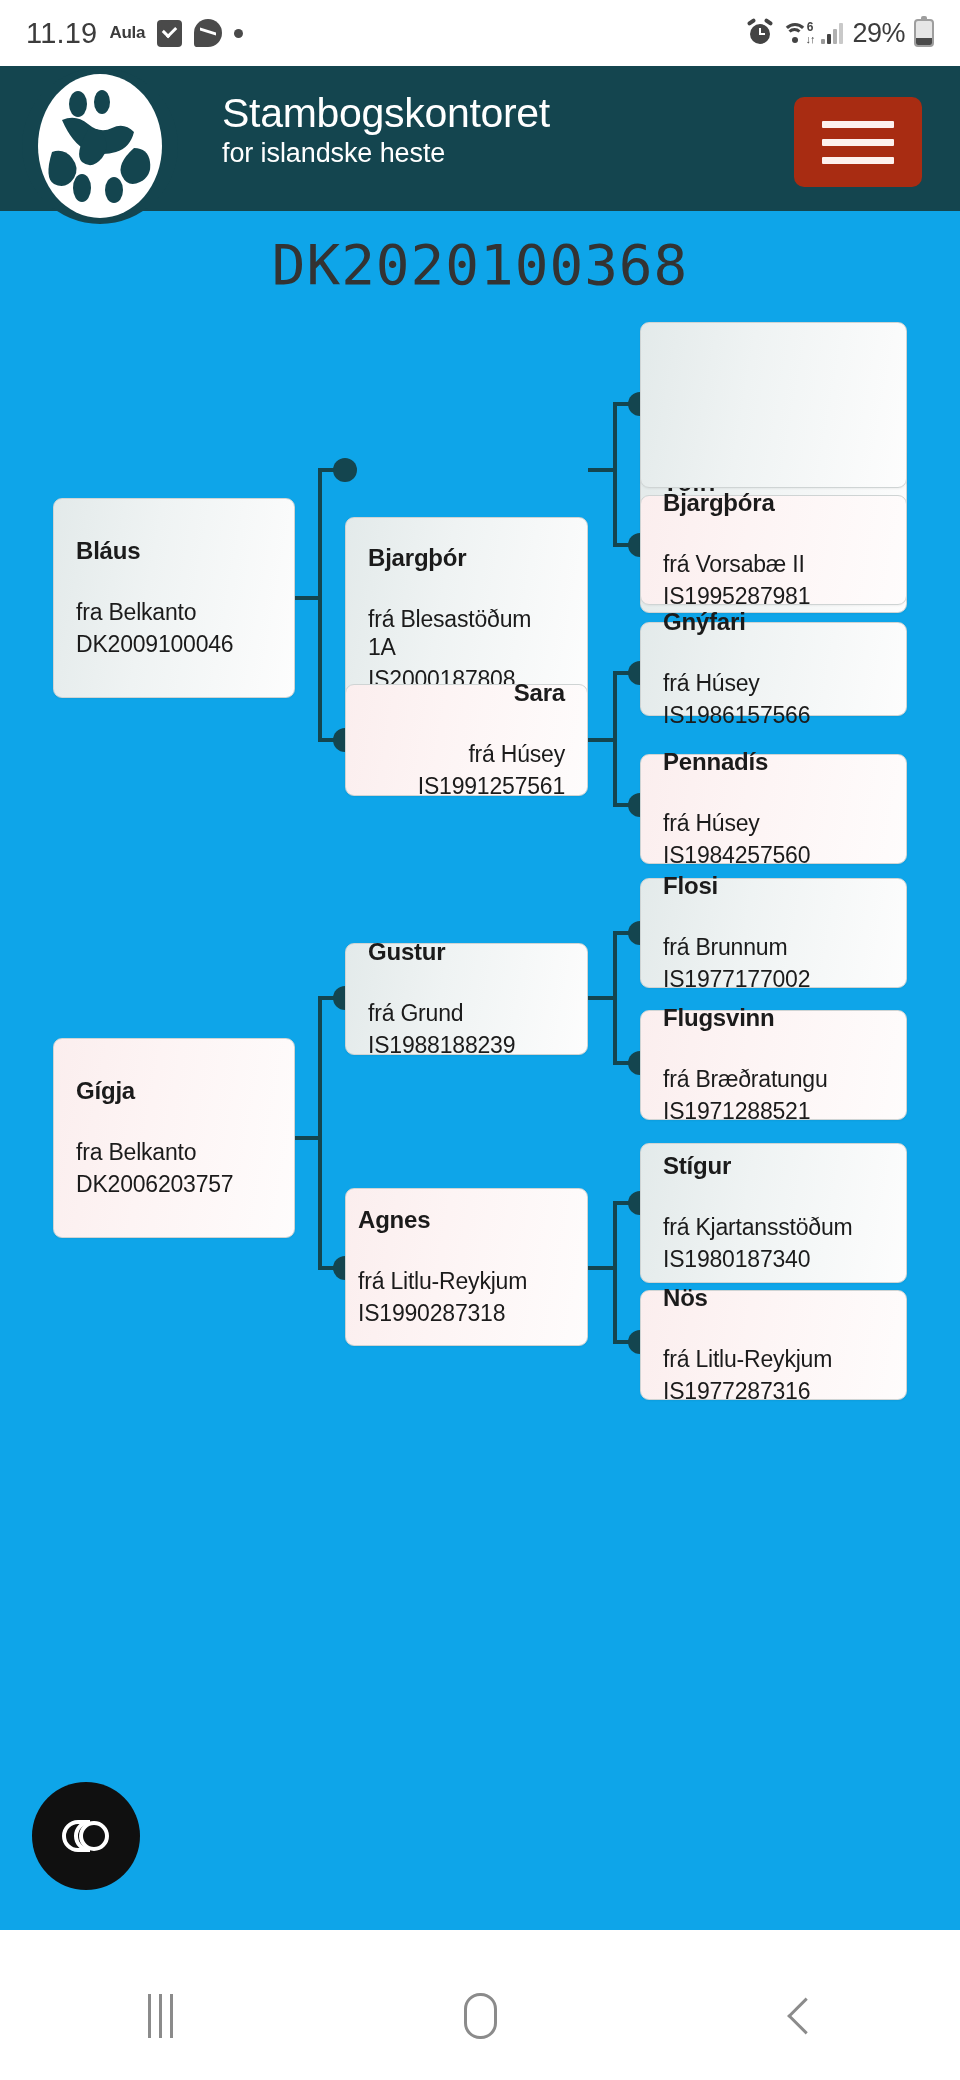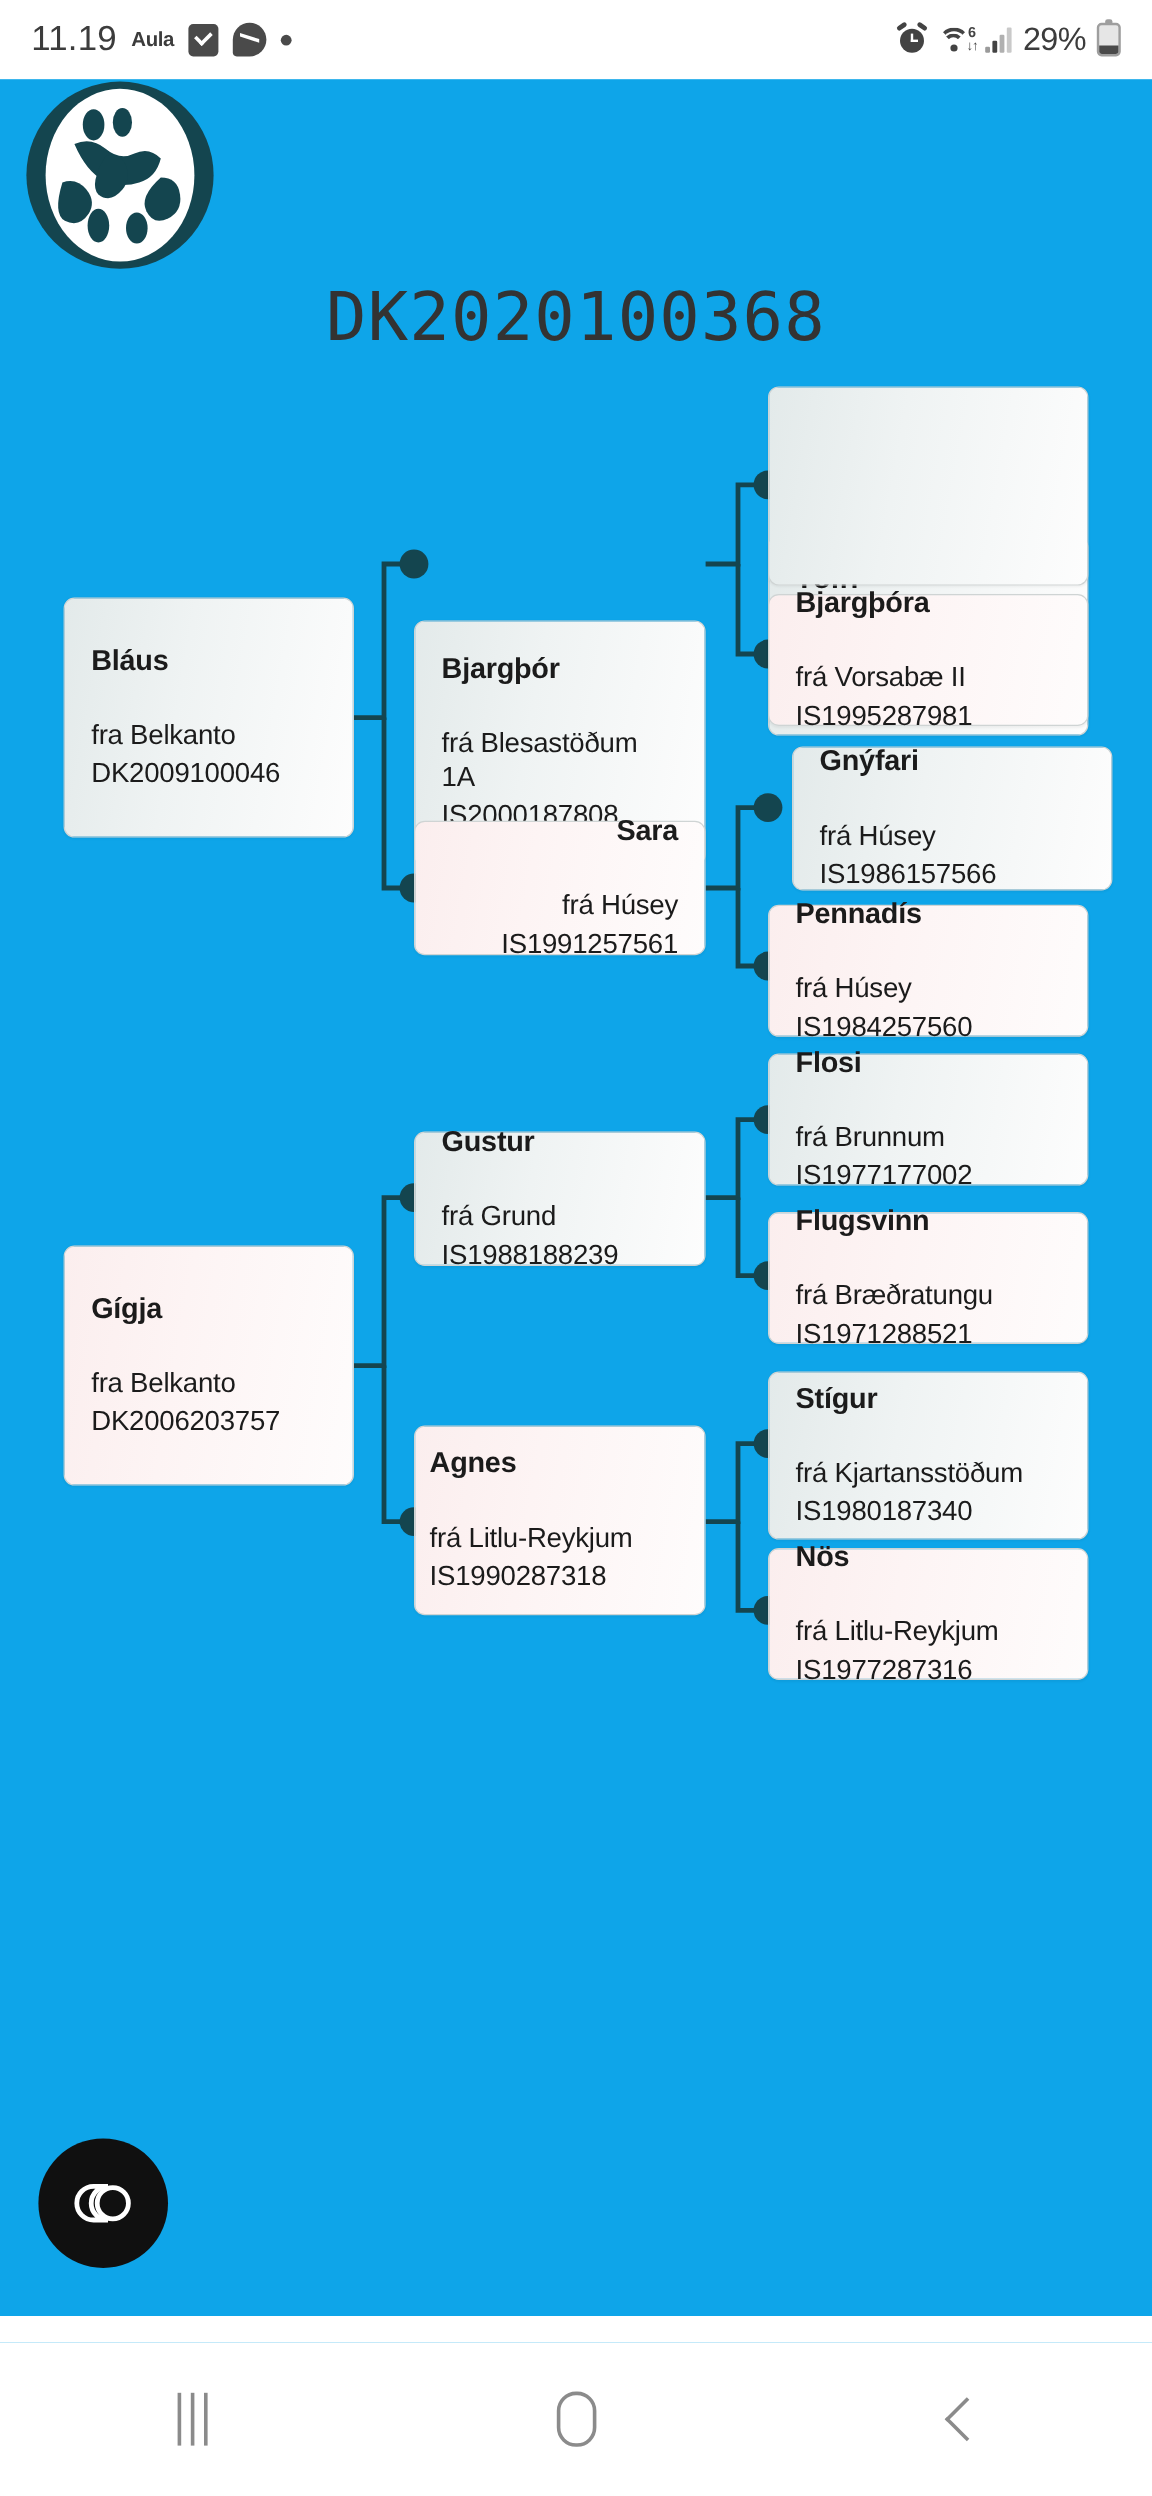--- a/index.html
+++ b/index.html
@@ -282,20 +282,31 @@
         <i></i>
           <i></i>
           <i></i>
           <i></i>
       </span>
       <span class="sb-batt-text">29%</span>
       <span class="sb-batt"></span>
     </div>
   </div>
 
+  <div class="appheader">
+    <div class="header-title-wrap">
+      <div class="header-title">Stambogskontoret</div>
+      <div class="header-sub">for islandske heste</div>
+    </div>
+    <div class="menu-button">
+      <i></i>
+      <i></i>
+      <i></i>
+    </div>
+  </div>
 
   <div class="logo">
     <svg width="156" height="156" viewBox="0 0 156 156" aria-hidden="true">
       <ellipse cx="78" cy="78" rx="62" ry="72" fill="#ffffff"></ellipse>
       <g fill="#14454f">
         <ellipse cx="56" cy="36" rx="9" ry="13"></ellipse>
         <ellipse cx="80" cy="34" rx="8" ry="12"></ellipse>
         <path d="M40 52 q14 -6 26 4 q12 10 24 4 q12 -6 22 4 q-4 16 -18 20 q-16 5 -30 -2 q-14 -7 -24 -30z"></path>
         <path d="M30 84 q12 -4 20 6 q8 10 2 20 q-8 12 -20 6 q-10 -6 -2 -32z"></path>
         <path d="M112 80 q14 0 16 14 q2 14 -10 20 q-12 6 -18 -6 q-6 -12 12 -28z"></path>
@@ -371,21 +382,21 @@
       <div class="fr">frá Vorsabæ II</div>
       <div class="id">IS1995287981</div>
     </div>
 
     <div class="node female" style="left:345px; top:384px; width:243px; height:112px;text-align:right;">
       <div class="nm">Sara</div>
       <div class="fr">frá Húsey</div>
       <div class="id">IS1991257561</div>
     </div>
 
-    <div class="node male" style="left:660px; top:322px; width:267px; height:120px;">
+    <div class="node male" style="left:640px; top:322px; width:267px; height:94px;">
       <div class="nm">Gnýfari</div>
       <div class="fr">frá Húsey</div>
       <div class="id">IS1986157566</div>
     </div>
 
     <div class="node female" style="left:640px; top:454px; width:267px; height:110px;">
       <div class="nm">Pennadís</div>
       <div class="fr">frá Húsey</div>
       <div class="id">IS1984257560</div>
     </div>

